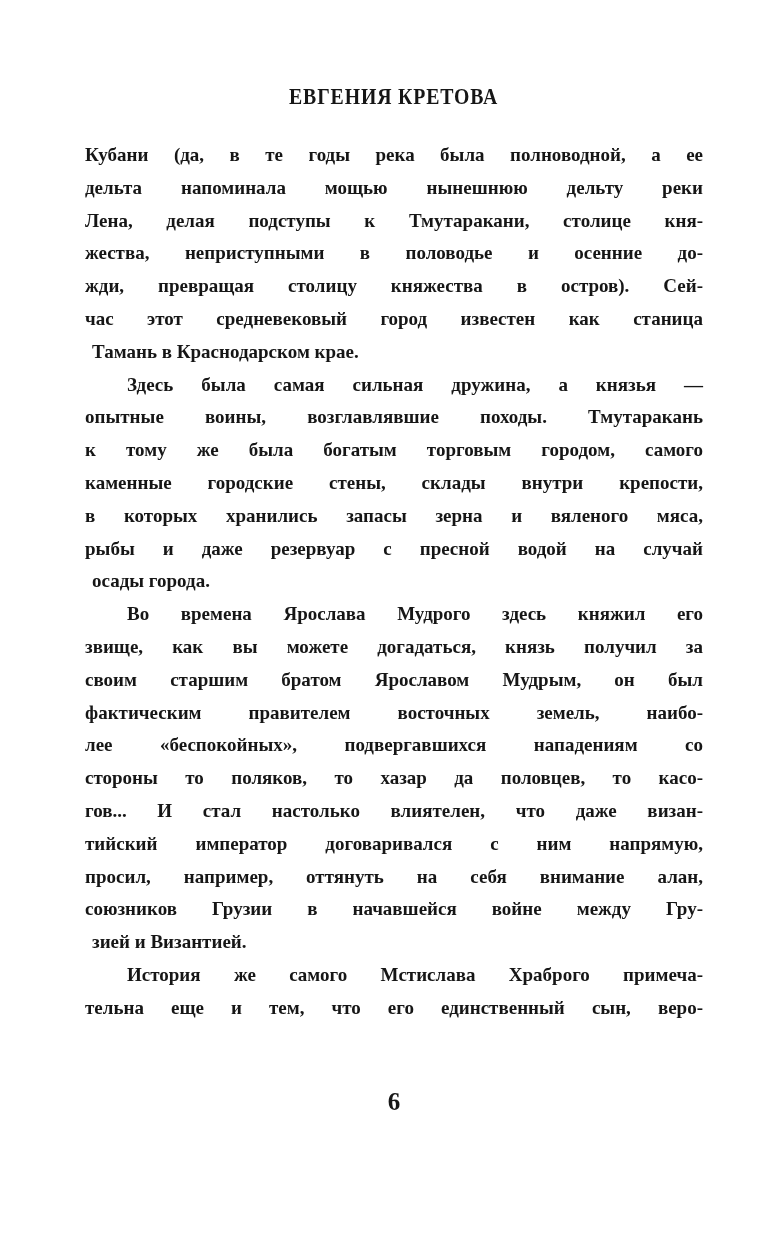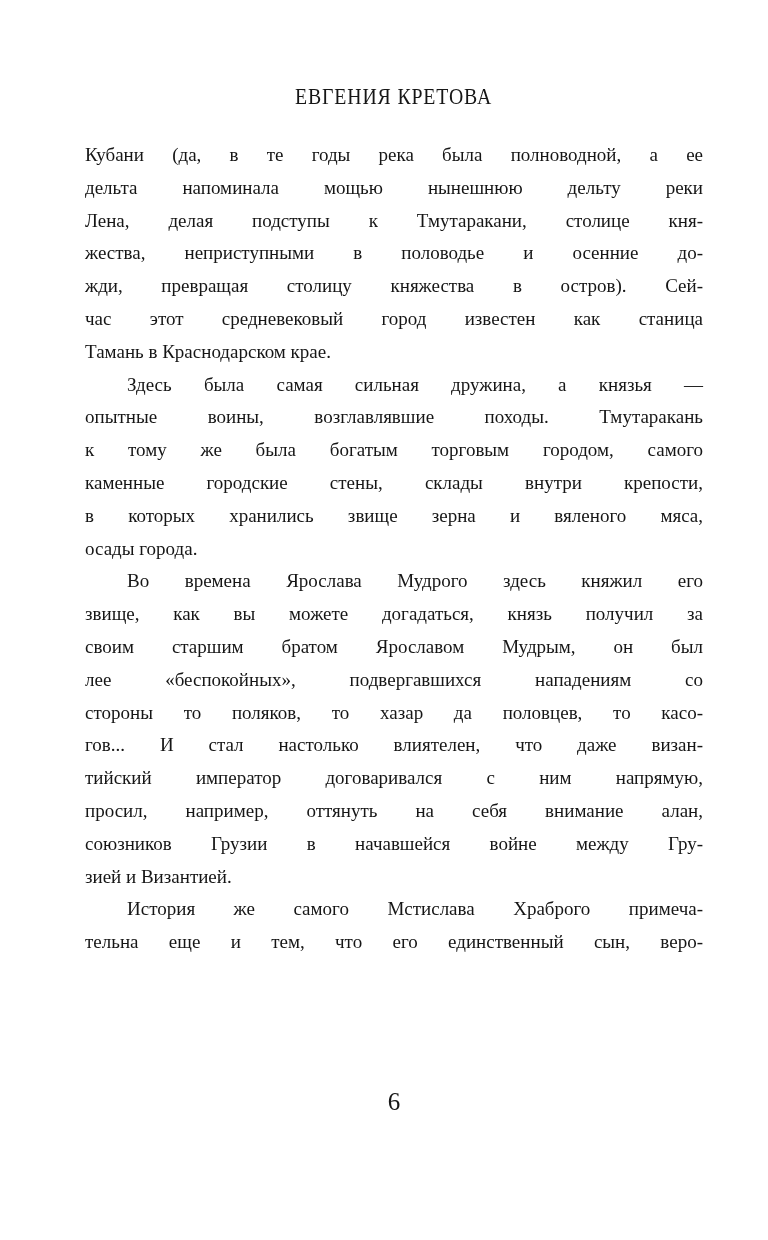--- a/index.html
+++ b/index.html
@@ -4,20 +4,21 @@
 <style>
   html, body { margin: 0; padding: 0; background: #ffffff; }
   .page {
     position: relative;
     width: 768px;
     height: 1240px;
     background: #ffffff;
     color: #161616;
     font-family: "Liberation Serif", "DejaVu Serif", serif;
     overflow: hidden;
+    font-weight: bold;
   }
   .running-head {
     position: absolute;
     top: 84px;
     left: 85px;
     width: 618px;
     text-align: center;
     font-size: 23px;
     letter-spacing: 1px;
     white-space: nowrap;
@@ -34,21 +35,21 @@
     width: 618px;
     font-size: 19px;
     line-height: 32.8px;
   }
   .para { margin: 0; padding: 0; }
   .ln {
     text-align: justify;
     text-align-last: justify;
     height: 32.8px;
   }
-  .ln.end { text-align-last: left; }
+  .ln.end { text-align-last: left; margin-left: 7px; }
   .ln.start { text-indent: 42px; }
   .folio {
     position: absolute;
     top: 1085px;
     left: 85px;
     width: 618px;
     text-align: center;
     font-size: 25px;
     line-height: 34px;
   }
@@ -72,28 +73,30 @@
       <div class="ln">жди, превращая столицу княжества в остров). Сей-</div>
       <div class="ln">час этот средневековый город известен как станица</div>
       <div class="ln end">Тамань в Краснодарском крае.</div>
     </div>
 
     <div class="para">
       <div class="ln start">Здесь была самая сильная дружина, а князья —</div>
       <div class="ln">опытные воины, возглавлявшие походы. Тмутаракань</div>
       <div class="ln">к тому же была богатым торговым городом, самого</div>
       <div class="ln">каменные городские стены, склады внутри крепости,</div>
-      <div class="ln">в которых хранились звище зерна и вяленого мяса,</div>
+      <div class="ln">в которых хранились запасы зерна и вяленого мяса,</div>
+      <div class="ln">рыбы и даже резервуар с пресной водой на случай</div>
       <div class="ln end">осады города.</div>
     </div>
 
     <div class="para">
       <div class="ln start">Во времена Ярослава Мудрого здесь княжил его</div>
       <div class="ln">звище, как вы можете догадаться, князь получил за</div>
       <div class="ln">своим старшим братом Ярославом Мудрым, он был</div>
+      <div class="ln">фактическим правителем восточных земель, наибо-</div>
       <div class="ln">лее «беспокойных», подвергавшихся нападениям со</div>
       <div class="ln">стороны то поляков, то хазар да половцев, то касо-</div>
       <div class="ln">гов... И стал настолько влиятелен, что даже визан-</div>
       <div class="ln">тийский император договаривался с ним напрямую,</div>
       <div class="ln">просил, например, оттянуть на себя внимание алан,</div>
       <div class="ln">союзников Грузии в начавшейся войне между Гру-</div>
       <div class="ln end">зией и Византией.</div>
     </div>
 
     <div class="para">

